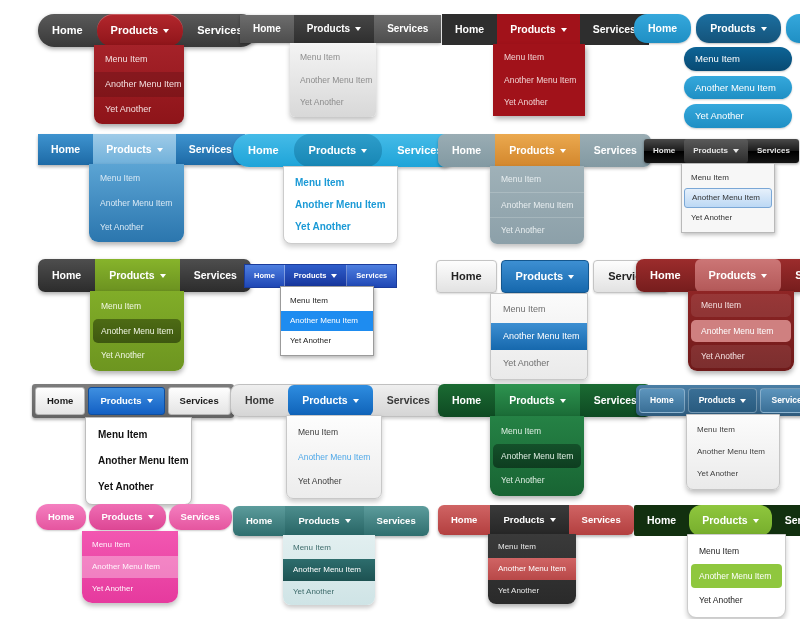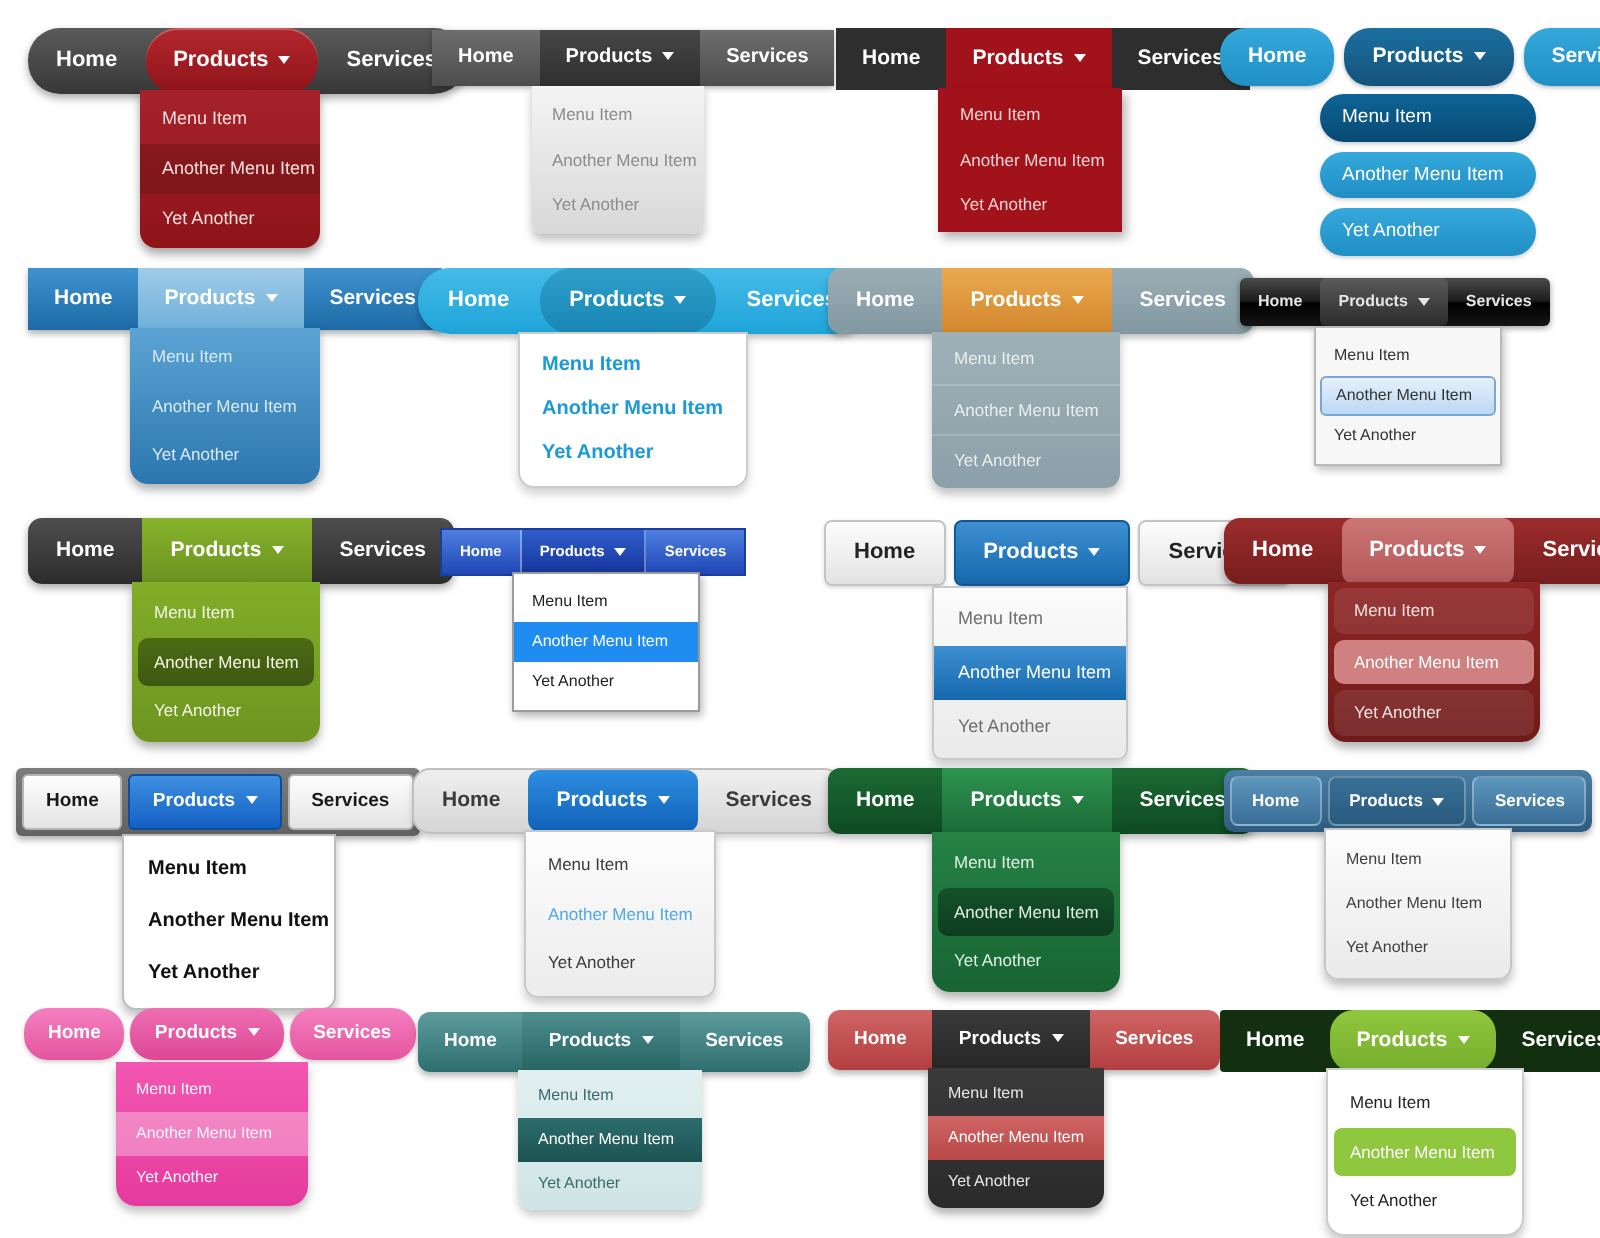--- a/index.html
+++ b/index.html
@@ -9,21 +9,21 @@
     font-family:"Liberation Sans", sans-serif;
     overflow:hidden;
   }
   #grid{
     display:grid;
     grid-template-columns:repeat(4,200px);
     grid-template-rows:120px 125px 125px 120px 129px;
     width:800px;height:619px;
   }
   .cell{position:relative;}
-  .navwrap{position:absolute;}
+  .navwrap{position:absolute;margin-left:24px;}
 
   
   .bar{display:inline-flex;position:relative;white-space:nowrap;}
   .bar .item{
     display:inline-block;
     font-weight:bold;
     cursor:pointer;
     position:relative;
     line-height:1;
   }

